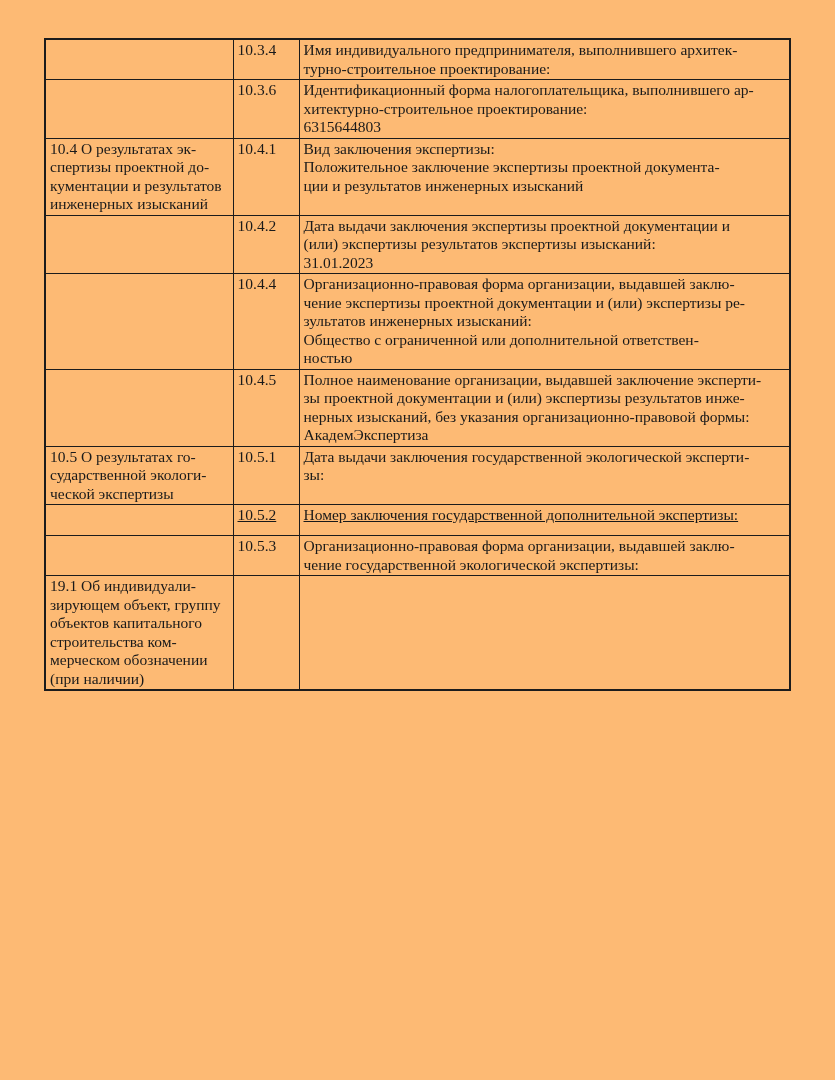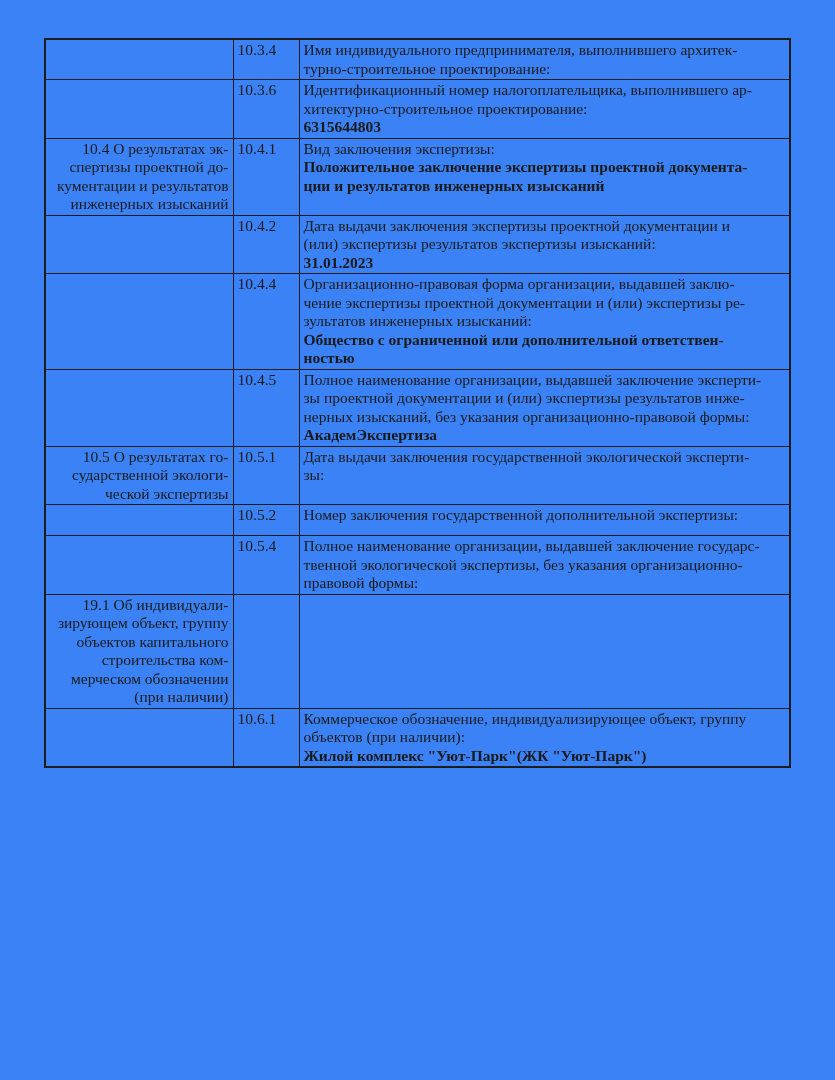--- a/index.html
+++ b/index.html
@@ -8,21 +8,21 @@
     background: #ffffff;
     width: 835px;
     height: 1080px;
     font-family: "Liberation Serif", "DejaVu Serif", serif;
     color: #1a1a1a;
   }
   .page {
     position: relative;
     width: 835px;
     height: 1080px;
-    background: #3b82f6;
+    background: #fdba74;
     overflow: hidden;
   }
   .doc-table-wrap {
     position: absolute;
     left: 44px;
     top: 38px;
     width: 745px;
   }
   table.doc-table {
     border-collapse: collapse;
@@ -37,34 +37,33 @@
     line-height: 18.5px;
     vertical-align: top;
     overflow: hidden;
   }
   col.c-section { width: 188px; }
   col.c-num     { width: 66px;  }
   col.c-content { width: 491px; }
   td.section-cell {
     white-space: pre-line;
     padding: 1px 2px 1px 3px;
-    text-align: right;
   }
   td.num-cell {
     vertical-align: middle;
     padding-left: 6px;
   }
   td.content-cell .t {
     white-space: pre-line;
   }
   td.content-cell .v {
     white-space: pre-line;
-    font-weight: bold;
+    font-weight: normal;
   }
-  tr.h28 td { height: 28px; }
+  tr.h28 td { height: 28px; text-decoration: underline; }
 </style>
 </head>
 <body>
 
 <div class="page">
   <div class="doc-table-wrap">
     <table class="doc-table">
       <colgroup>
         <col class="c-section">
         <col class="c-num">
@@ -80,21 +79,21 @@
 турно-строительное проектирование:</div>
             <div class="v"></div>
           </td>
         </tr>
 
 
         <tr>
           <td class="section-cell"></td>
           <td class="num-cell">10.3.6</td>
           <td class="content-cell">
-            <div class="t">Идентификационный номер налогоплательщика, выполнившего ар-
+            <div class="t">Идентификационный форма налогоплательщика, выполнившего ар-
 хитектурно-строительное проектирование:</div>
             <div class="v">6315644803</div>
           </td>
         </tr>
 
         <tr>
           <td class="section-cell">10.4 О результатах эк-
 спертизы проектной до-
 кументации и результатов
 инженерных изысканий</td>
@@ -155,53 +154,43 @@
 
         <tr class="h28">
           <td class="section-cell"></td>
           <td class="num-cell">10.5.2</td>
           <td class="content-cell">
             <div class="t">Номер заключения государственной дополнительной экспертизы:</div>
             <div class="v"></div>
           </td>
         </tr>
 
-
         <tr>
           <td class="section-cell"></td>
-          <td class="num-cell">10.5.4</td>
+          <td class="num-cell">10.5.3</td>
           <td class="content-cell">
-            <div class="t">Полное наименование организации, выдавшей заключение государс-
-твенной экологической экспертизы, без указания организационно-
-правовой формы:</div>
+            <div class="t">Организационно-правовая форма организации, выдавшей заклю-
+чение государственной экологической экспертизы:</div>
             <div class="v"></div>
           </td>
         </tr>
+
 
 
         <tr>
           <td class="section-cell">19.1 Об индивидуали-
 зирующем объект, группу
 объектов капитального
 строительства ком-
 мерческом обозначении
 (при наличии)</td>
           <td class="num-cell"></td>
           <td class="content-cell">
             <div class="t"></div>
             <div class="v"></div>
           </td>
         </tr>
 
-        <tr>
-          <td class="section-cell"></td>
-          <td class="num-cell">10.6.1</td>
-          <td class="content-cell">
-            <div class="t">Коммерческое обозначение, индивидуализирующее объект, группу
-объектов (при наличии):</div>
-            <div class="v">Жилой комплекс "Уют-Парк"(ЖК "Уют-Парк")</div>
-          </td>
-        </tr>
 
       </tbody>
     </table>
   </div>
 </div>
 
 </body></html>

